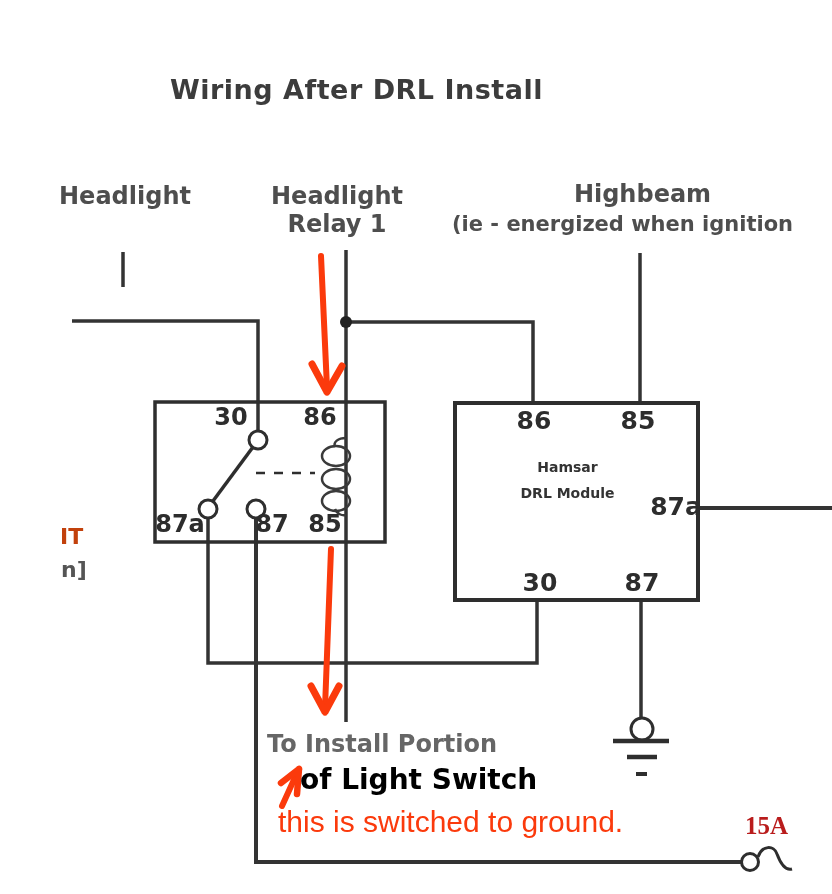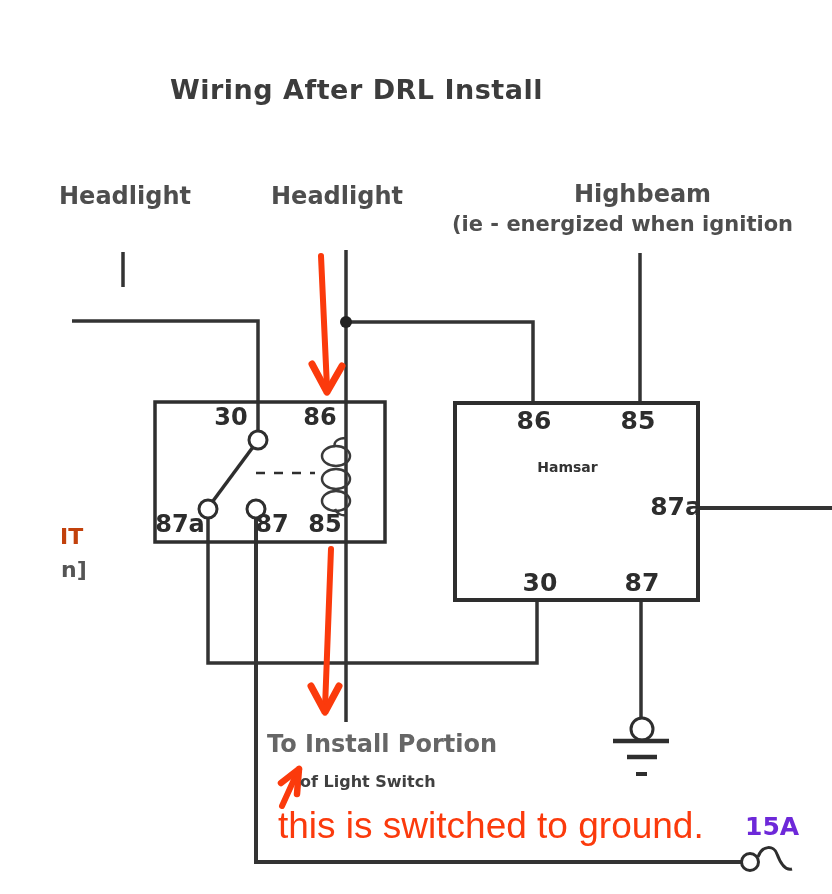--- a/index.html
+++ b/index.html
@@ -22,23 +22,23 @@
   .rt85{left:308px;top:510px;width:34px;}
   .mt86{left:516px;top:406px;width:36px;font-size:25px;}
   .mt85{left:620px;top:406px;width:36px;font-size:25px;}
   .mt87a{left:650px;top:492px;width:52px;font-size:25px;}
   .mt30{left:522px;top:568px;width:36px;font-size:25px;}
   .mt87{left:624px;top:568px;width:36px;font-size:25px;}
   .mod-name{left:480px;top:454px;width:175px;text-align:center;font-size:14px;line-height:26px;color:#333;font-weight:600;}
   .clip1{left:60px;top:524px;font-size:22px;color:#c2410c;font-weight:700;}
   .clip2{left:61px;top:557px;font-size:22px;color:#555;font-weight:700;}
   .note-hb1{left:267px;top:730px;font-size:24px;color:#666;}
-  .note-hb2{left:300px;top:763px;font-size:16px;color:#404040;margin-top:9px;}
-  .note-red{left:278px;top:805px;font-size:37px;color:#fb3a0c;font-family:"Liberation Sans",sans-serif;font-weight:400;}
-  .fuse-lbl{left:745px;top:812px;font-size:25px;color:#6d28d9;font-weight:700;}
+  .note-hb2{left:300px;top:763px;font-size:28px;color:#000000;}
+  .note-red{left:278px;top:805px;font-size:30px;color:#fb3a0c;font-family:"Liberation Sans",sans-serif;font-weight:400;}
+  .fuse-lbl{left:745px;top:812px;font-size:25px;color:#b91c1c;font-weight:700;font-family:Liberation Serif, serif;}
 </style>
 </head>
 <body>
 
 <svg class="wires" viewBox="0 0 832 894">
   <g stroke="#333333" stroke-width="3.5" fill="none" stroke-linecap="butt">
 
     <path d="M123,252 V287"></path>
 
     <path d="M72,321 H258 V430"></path>
@@ -108,39 +108,41 @@
 </svg>
 
 <div class="lbl title">Wiring After DRL Install</div>
 
 <div class="lbl lbl-hr2">
   <div>Headlight</div>
 </div>
 
 <div class="lbl lbl-hr1">
   <div>Headlight</div>
+  <div>Relay 1</div>
 </div>
 
 <div class="lbl lbl-ign1">Highbeam</div>
 <div class="lbl lbl-ign2">(ie - energized when ignition</div>
 
 <div class="term rt30">30</div>
 <div class="term rt86">86</div>
 <div class="term rt87a">87a</div>
 <div class="term rt87">87</div>
 <div class="term rt85">85</div>
 
 <div class="term mt86">86</div>
 <div class="term mt85">85</div>
 <div class="term mt87a">87a</div>
 <div class="term mt30">30</div>
 <div class="term mt87">87</div>
 
 <div class="lbl mod-name">
   <div>Hamsar</div>
+  <div>DRL Module</div>
 </div>
 
 <div class="lbl clip1">IT</div>
 <div class="lbl clip2">n]</div>
 
 <div class="lbl note-hb1">To Install Portion</div>
 <div class="lbl note-hb2">of Light Switch</div>
 <div class="lbl note-red">this is switched to ground.</div>
 
 <div class="lbl fuse-lbl">15A</div>

